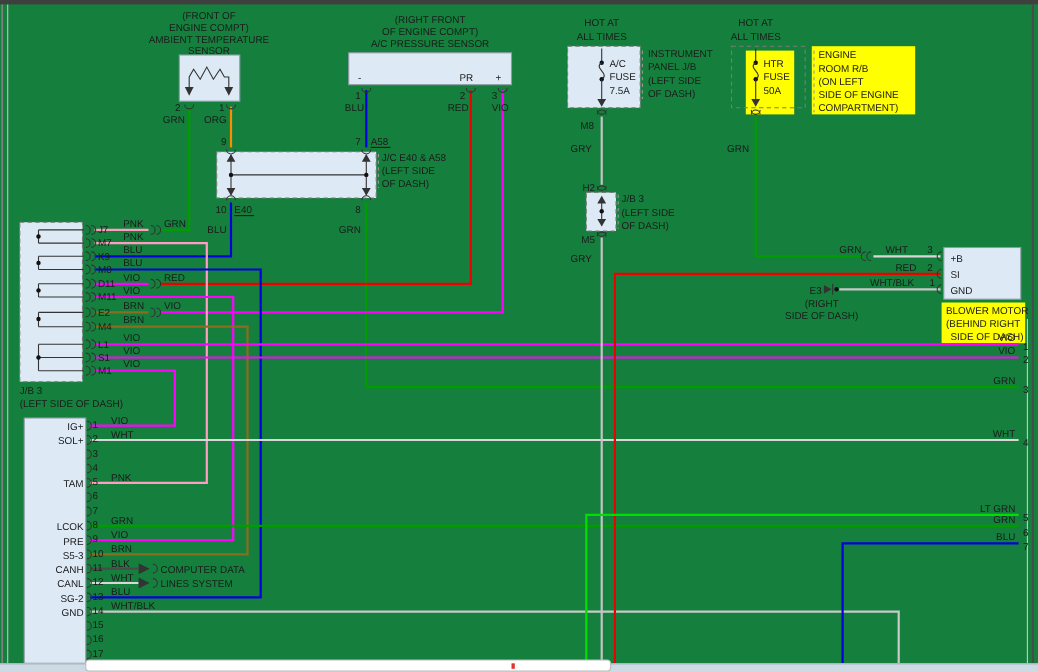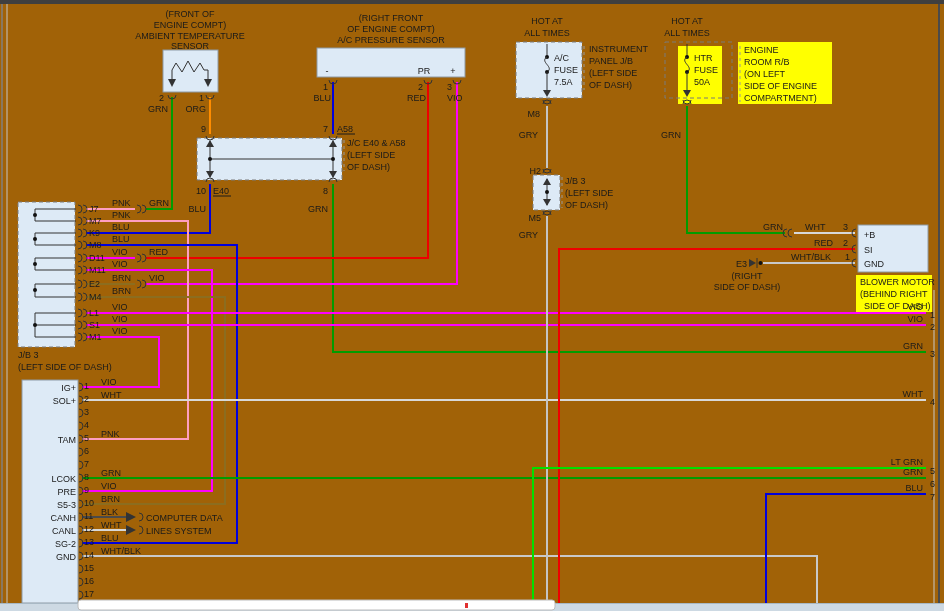--- a/index.html
+++ b/index.html
@@ -1,16 +1,16 @@
 <!DOCTYPE html>
 <html><head>
 <meta charset="utf-8">
 <style>
   html,body{margin:0;padding:0;background:#fff;}
-  .stage{position:relative;width:944px;height:611px;background:#a16207;overflow:hidden;}
+  .stage{position:relative;width:944px;height:611px;background:#15803d;overflow:hidden;}
   .t{font-family:"Liberation Sans",sans-serif;font-size:9px;fill:#1a1a1a;}
   .tm{text-anchor:middle;} .te{text-anchor:end;}
   .wire{fill:none;stroke-width:2;}
   .thin{fill:none;stroke:#333;stroke-width:1;}
   .dashbox{stroke:#7a7a7a;stroke-width:1;stroke-dasharray:4 3;}
   .solidbox{stroke:#8e9aa5;stroke-width:1;}
   .arc{fill:none;stroke:#333;stroke-width:1;}
   .dot{fill:#111;}
   .arrow{fill:#333;}
 </style>

